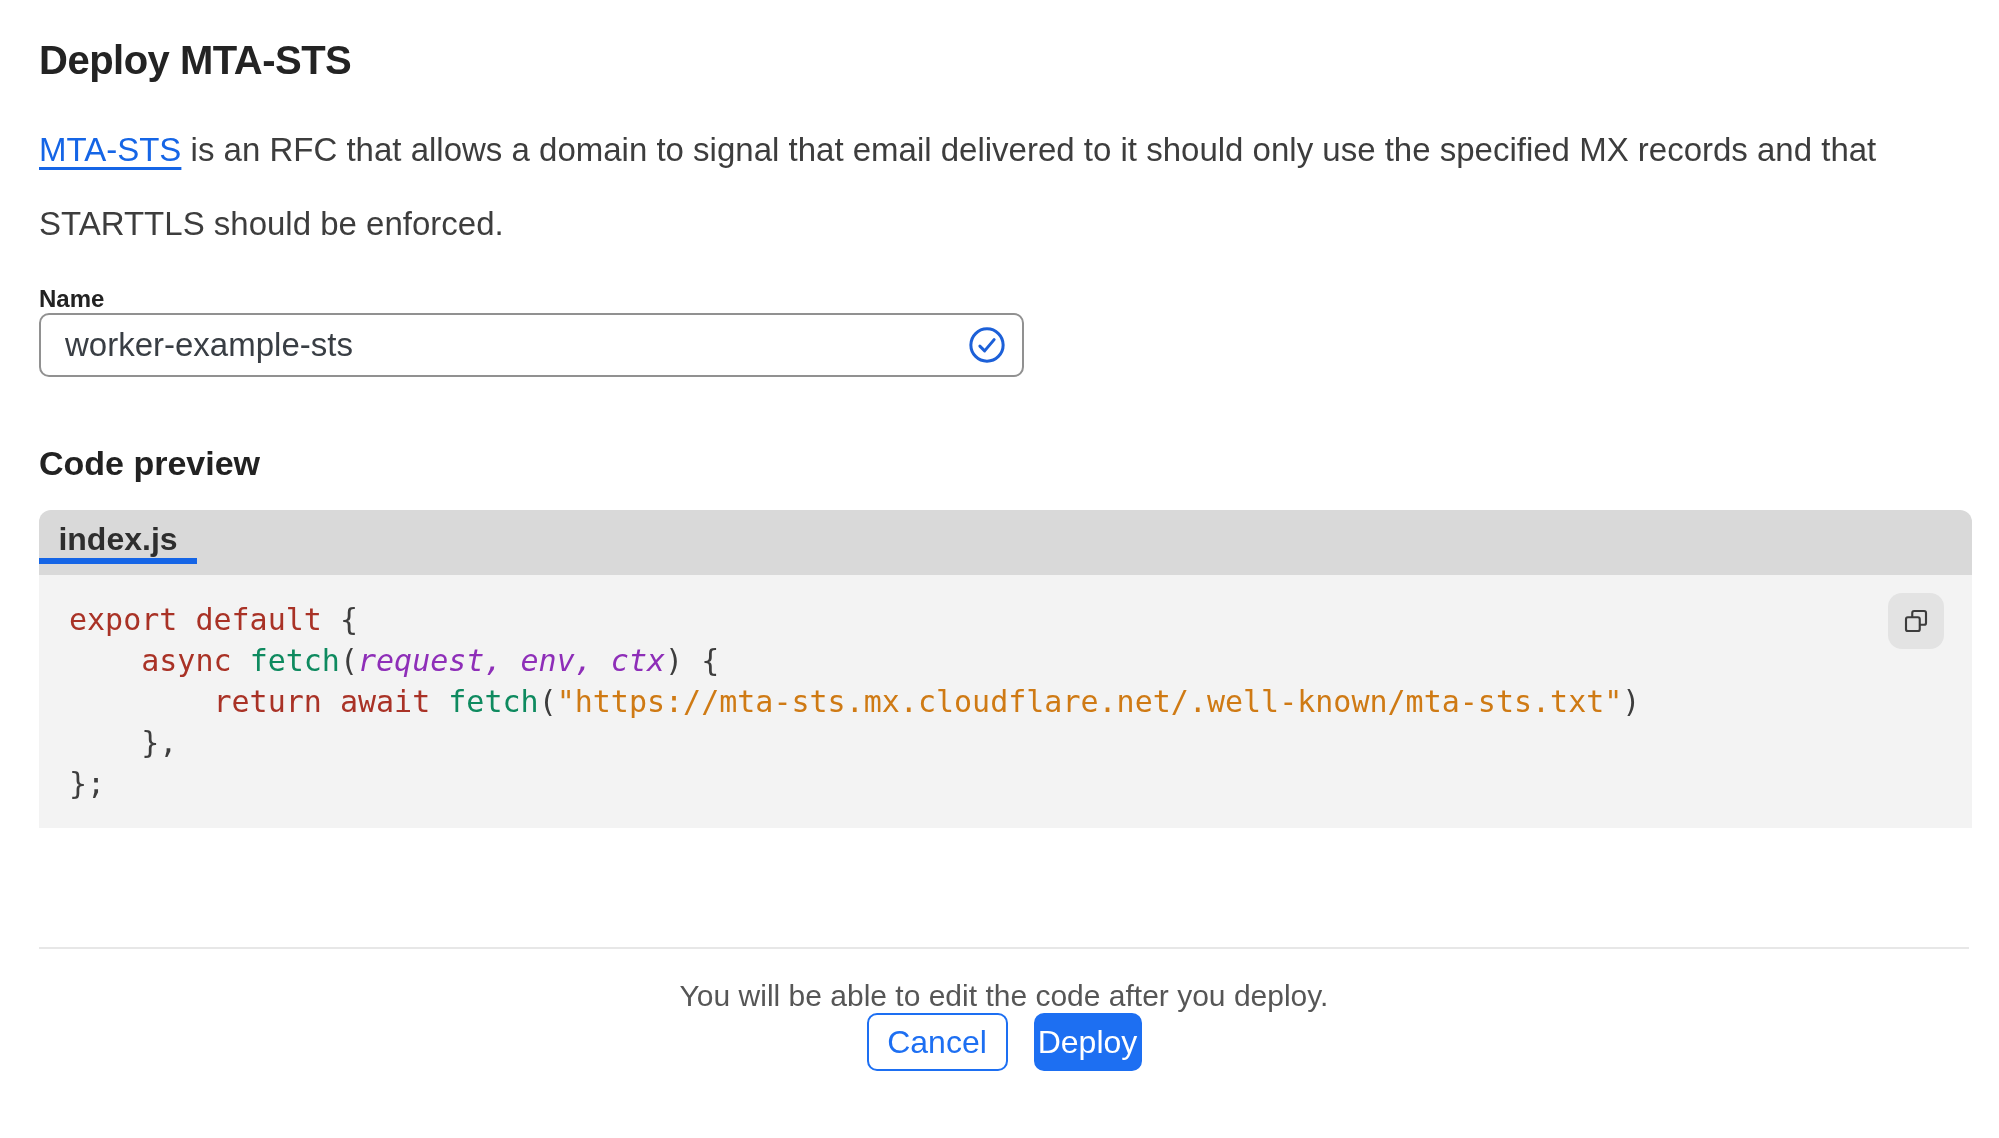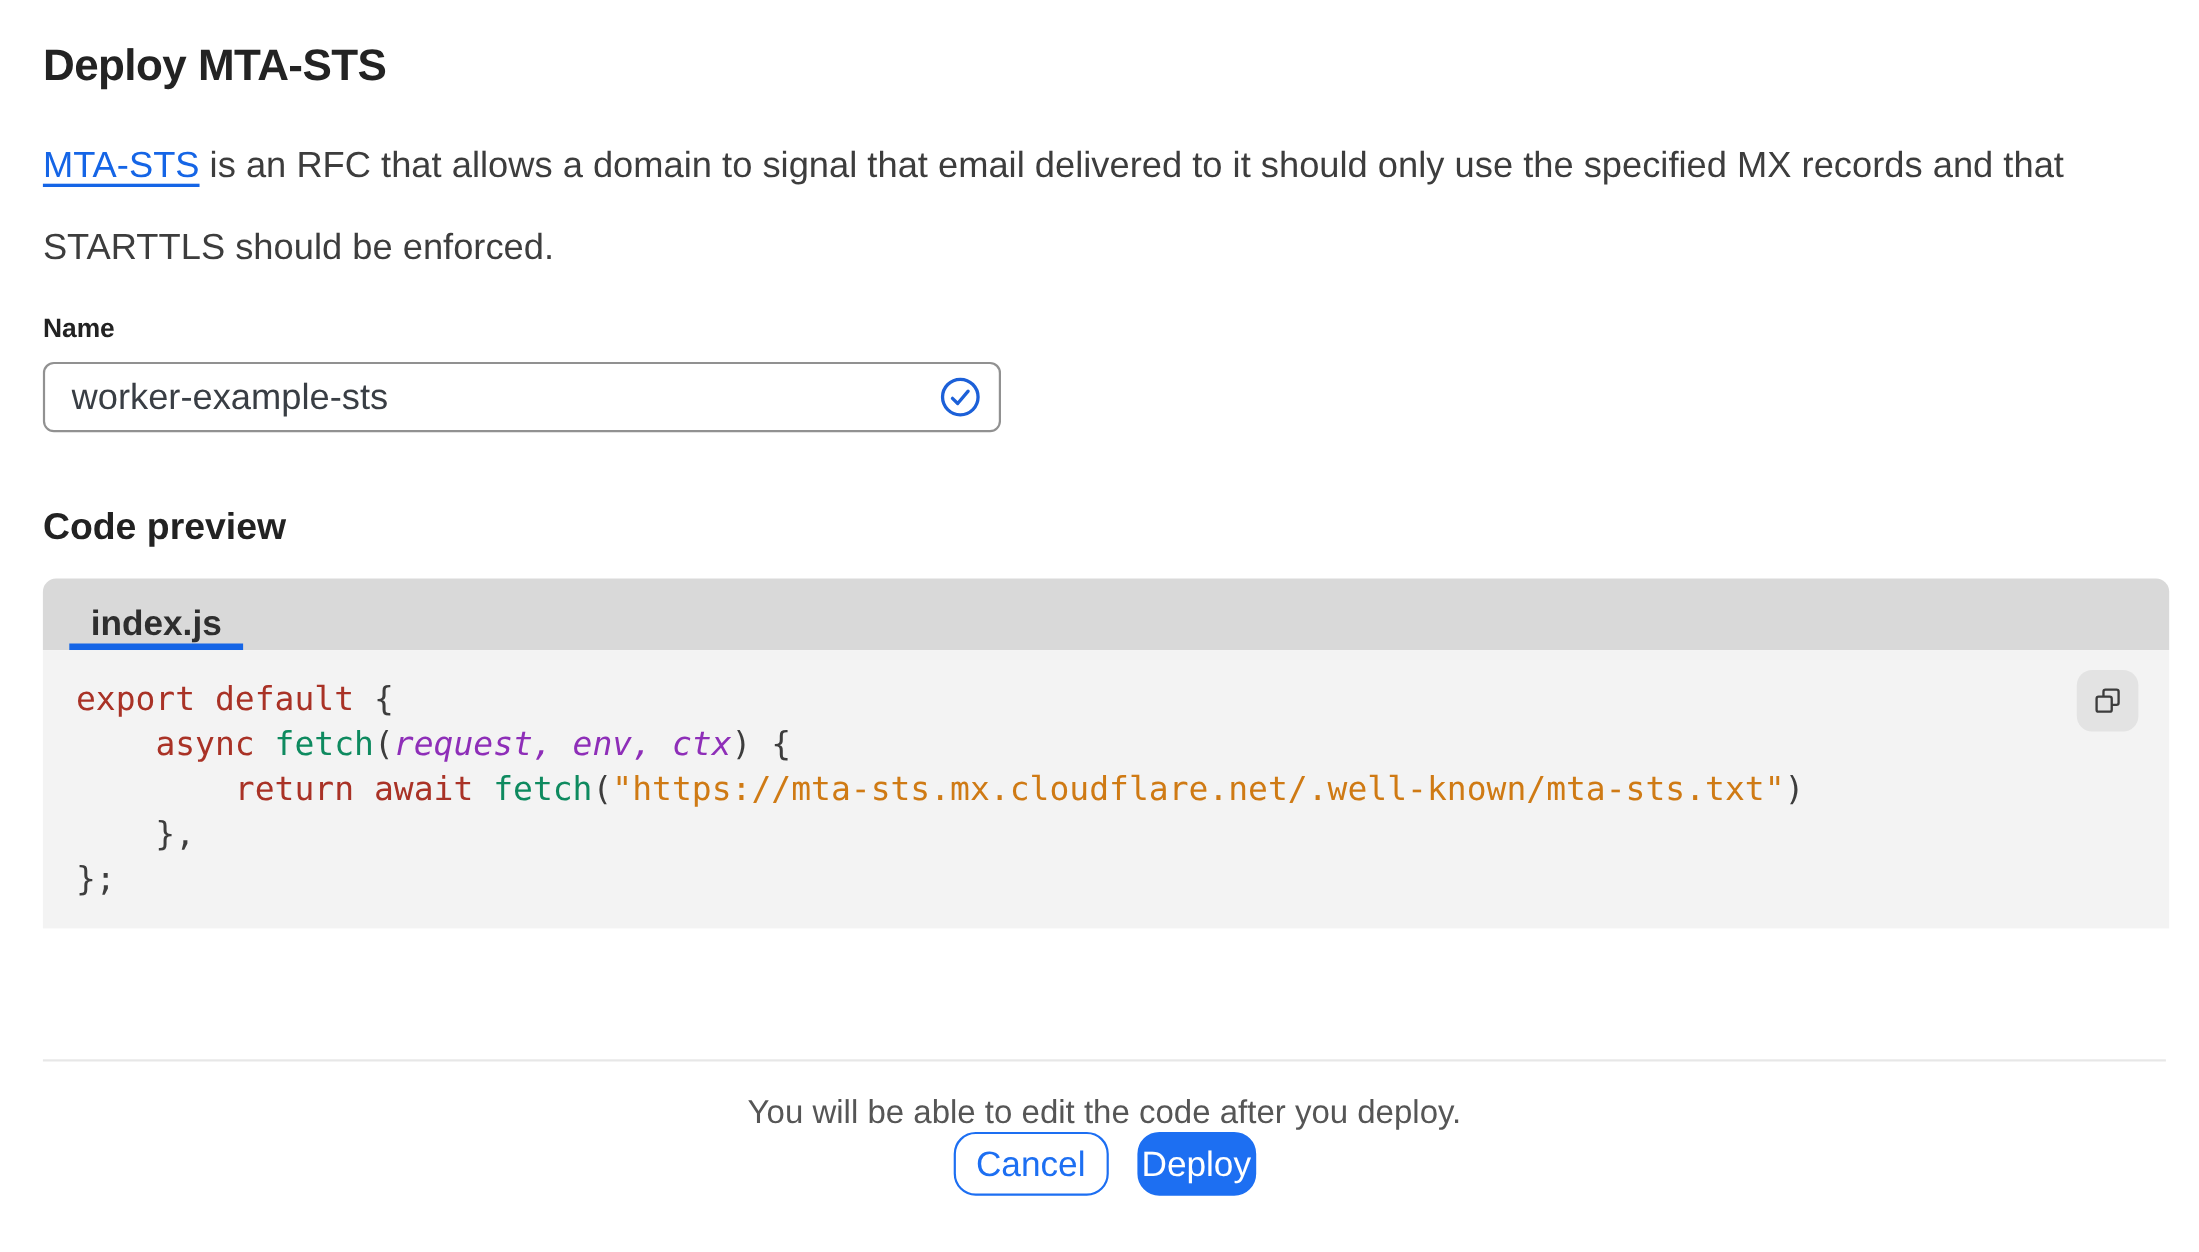--- a/index.html
+++ b/index.html
@@ -31,23 +31,22 @@
   }
 
   .field-label {
     margin-top: 24px;
     font-size: 24px;
     font-weight: 700;
     color: #222;
   }
 
   .input-wrap {
-    margin-top: 16px;
     position: relative;
-    width: 871px;
+    width: 985px;
     height: 64px;
   }
   .input-wrap input {
     width: 100%;
     height: 100%;
     border: 2px solid #919191;
     border-radius: 10px;
     font-family: "Liberation Sans", sans-serif;
     font-size: 33px;
     color: #393e44;
@@ -71,22 +70,21 @@
     font-weight: 700;
     color: #222;
   }
 
   .code-card { margin-top: 27px; width: 1933px; }
   .tab-bar {
     height: 65px;
     background: var(--tabbar-bg);
     border-radius: 12px 12px 0 0;
     display: flex;
-    align-items: flex-end;
-    padding-left: 24px;
+    align-items: center;
   }
   .tab {
     width: 158px;
     display: flex;
     align-items: center;
     justify-content: center;
     font-size: 32px;
     font-weight: 700;
     color: #2e2e2e;
     border-bottom: 6px solid var(--accent);
@@ -139,21 +137,21 @@
     display: flex;
     align-items: center;
     justify-content: space-between;
     width: 1930px;
     flex-direction: column;
   }
   .footer-note { font-size: 30px; color: #565656; }
   .footer-actions { display: flex; gap: 26px; }
   .btn {
     height: 58px;
-    border-radius: 20px;
+    border-radius: 10px;
     font-family: "Liberation Sans", sans-serif;
     font-size: 32px;
     display: flex;
     align-items: center;
     justify-content: center;
     cursor: pointer;
   }
   .btn-cancel {
     width: 141px;
     background: #ffffff;

